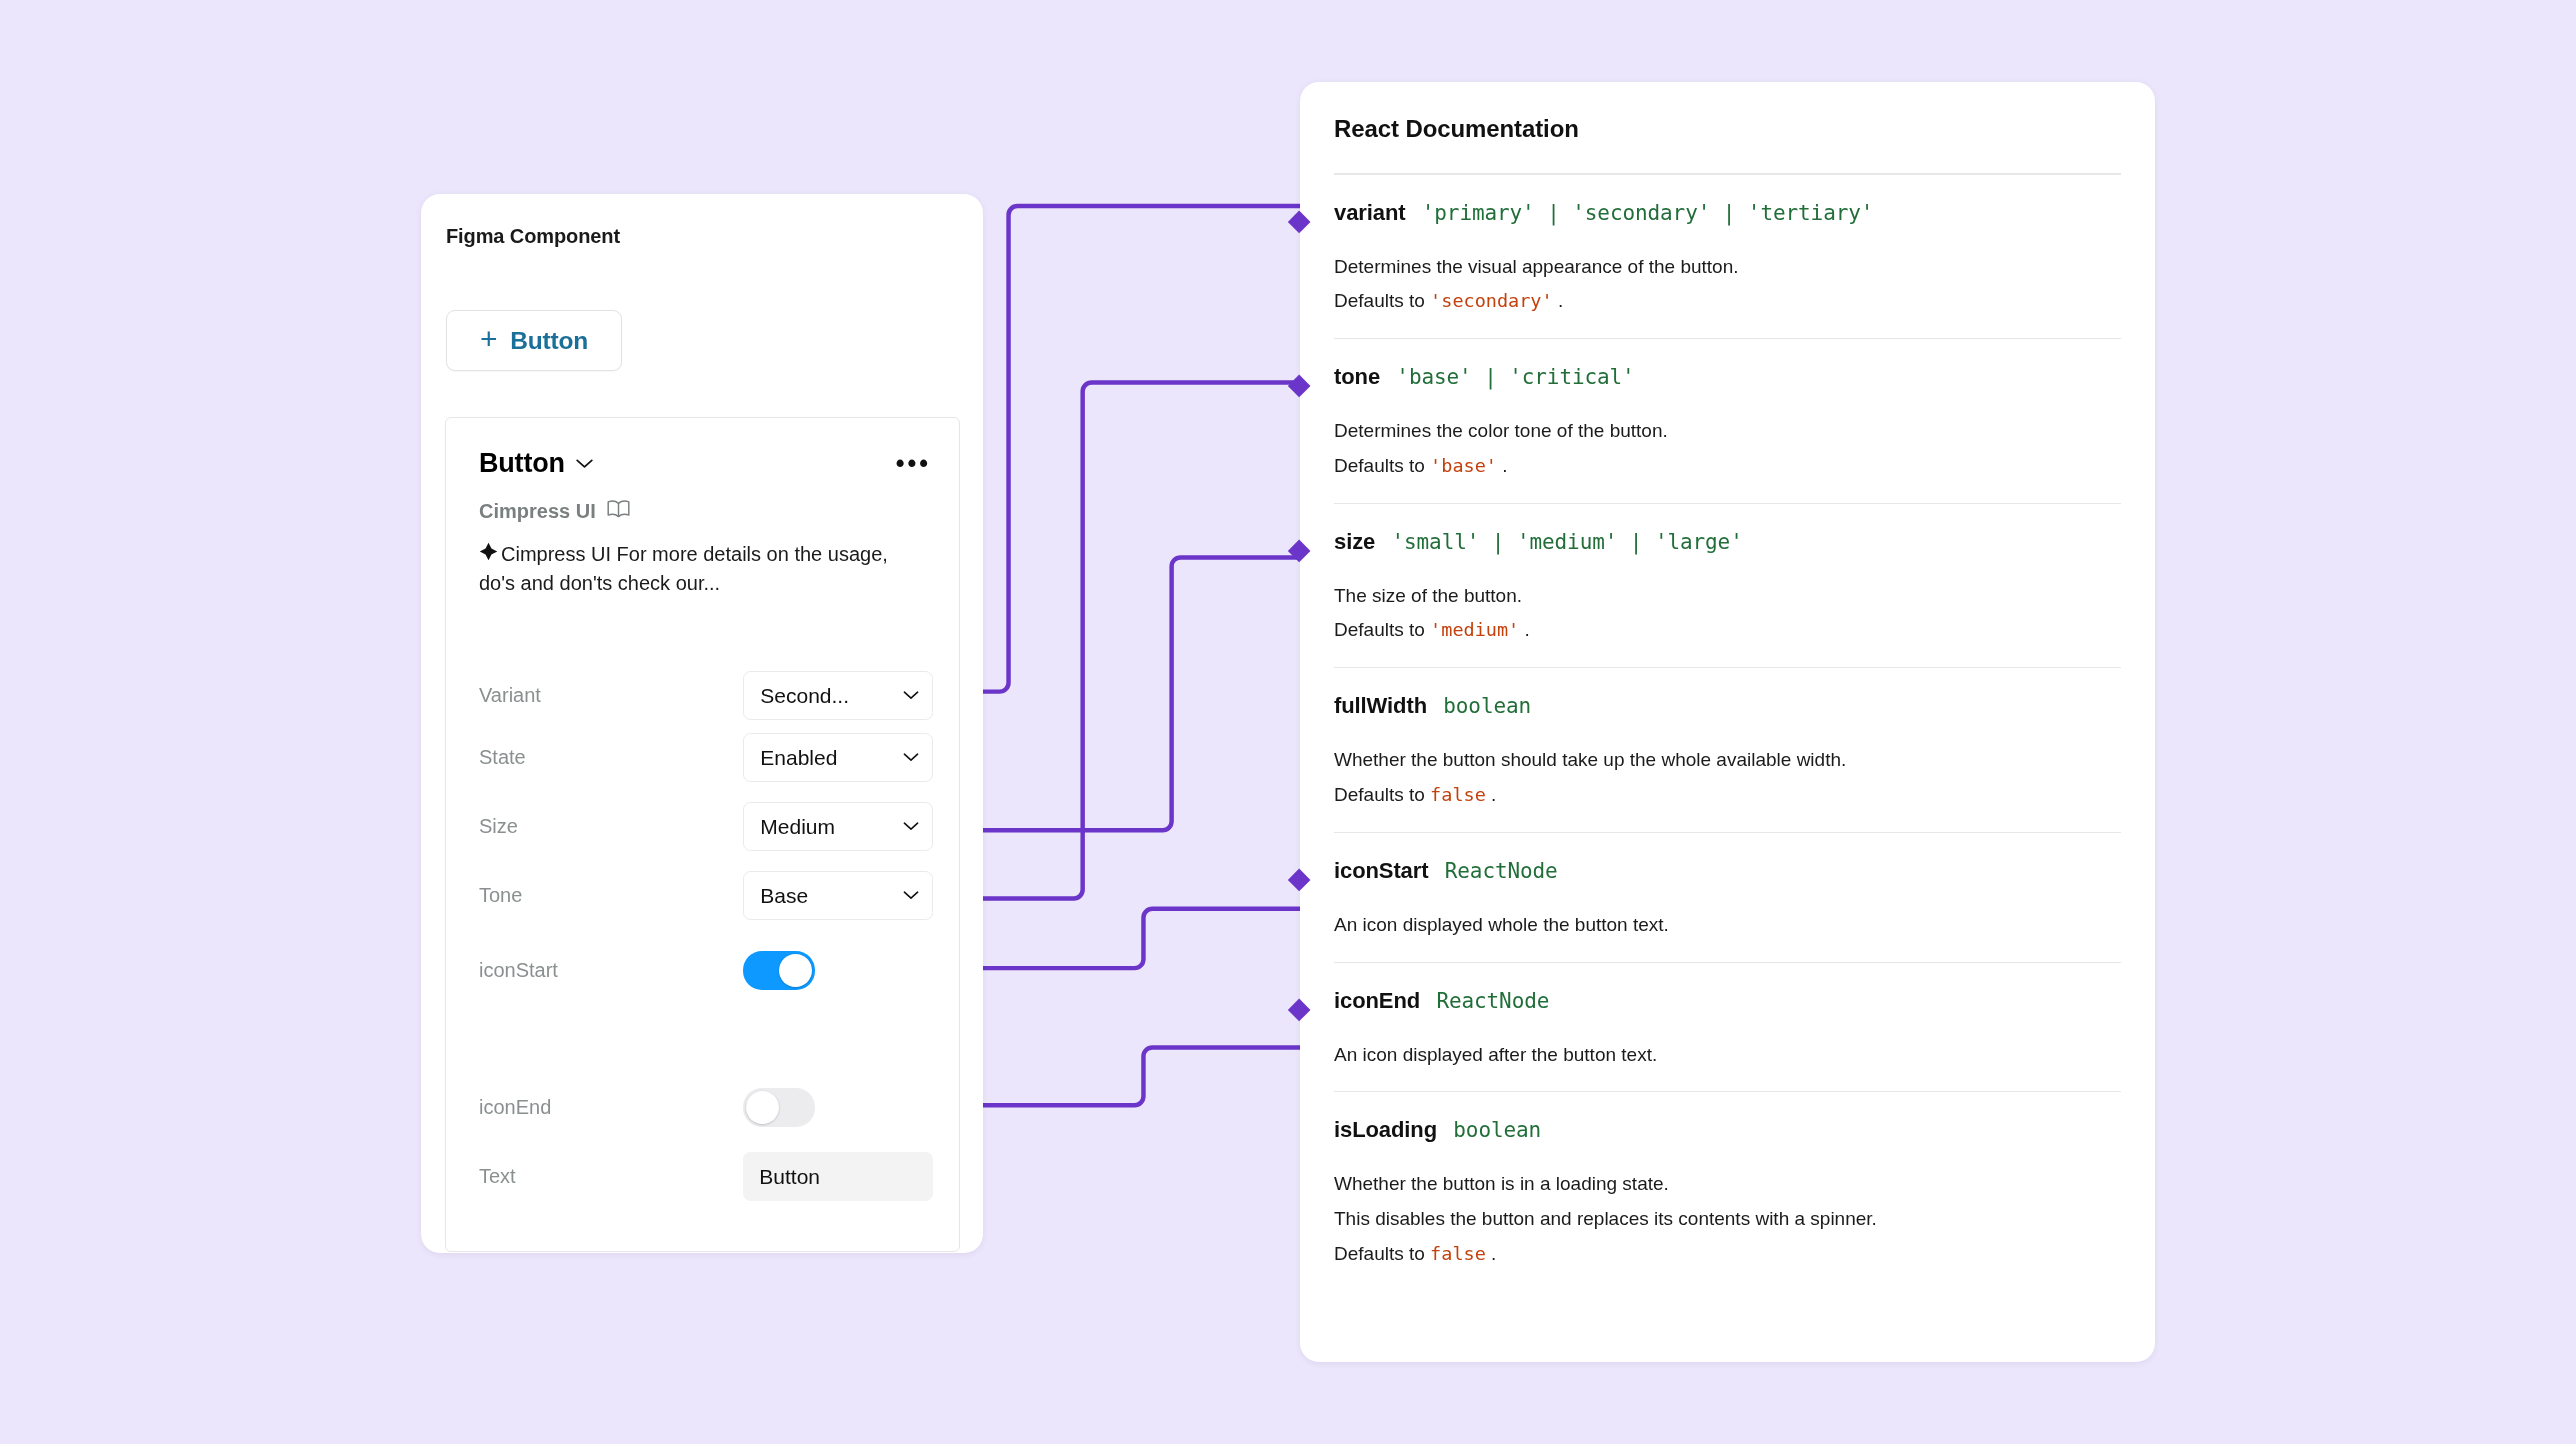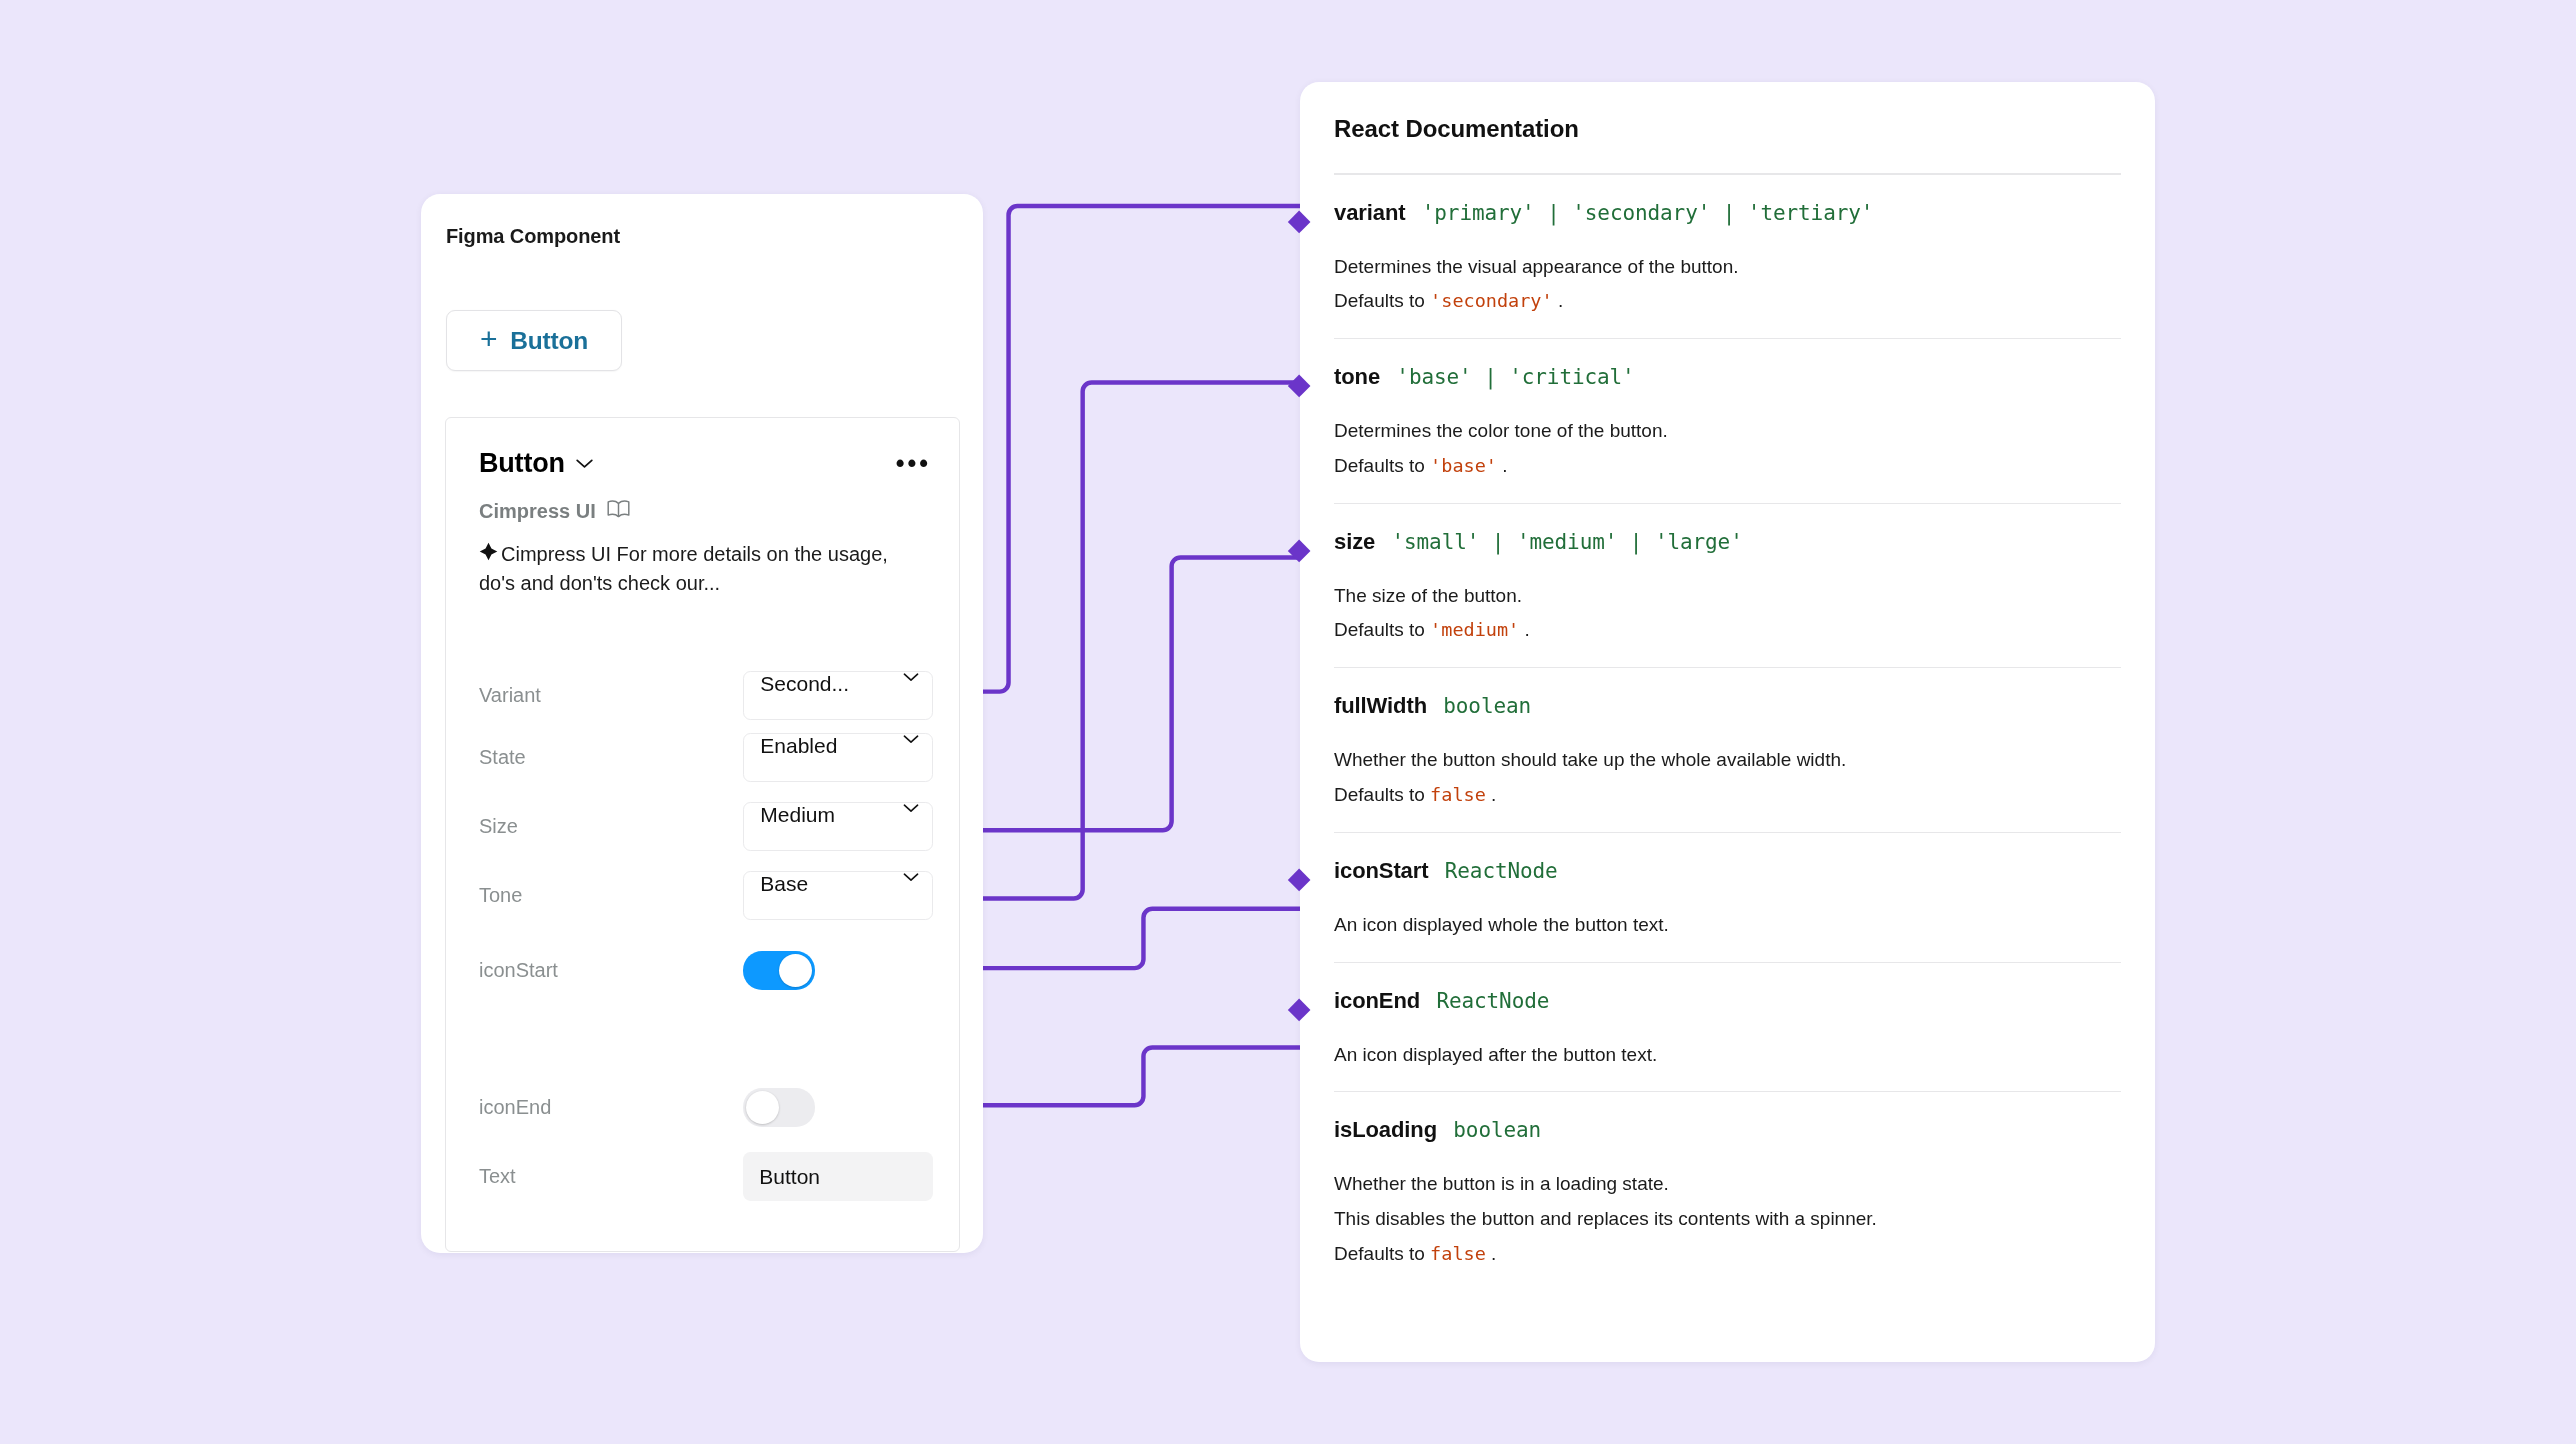--- a/index.html
+++ b/index.html
@@ -171,21 +171,21 @@
     display: flex;
     align-items: center;
   }
   .fig-select {
     width: 190px;
     height: 49px;
     border: 1.5px solid #eaeaec;
     border-radius: 7.4px;
     box-sizing: border-box;
     display: flex;
-    align-items: flex-start;
+    align-items: center;
     padding: 0 12px 0 16.3px;
     background: #fff;
     font-size: 21px;
     color: #111;
   }
   .fig-select .sel-val {
     white-space: nowrap;
     overflow: hidden;
   }
   .fig-select .sel-caret {

